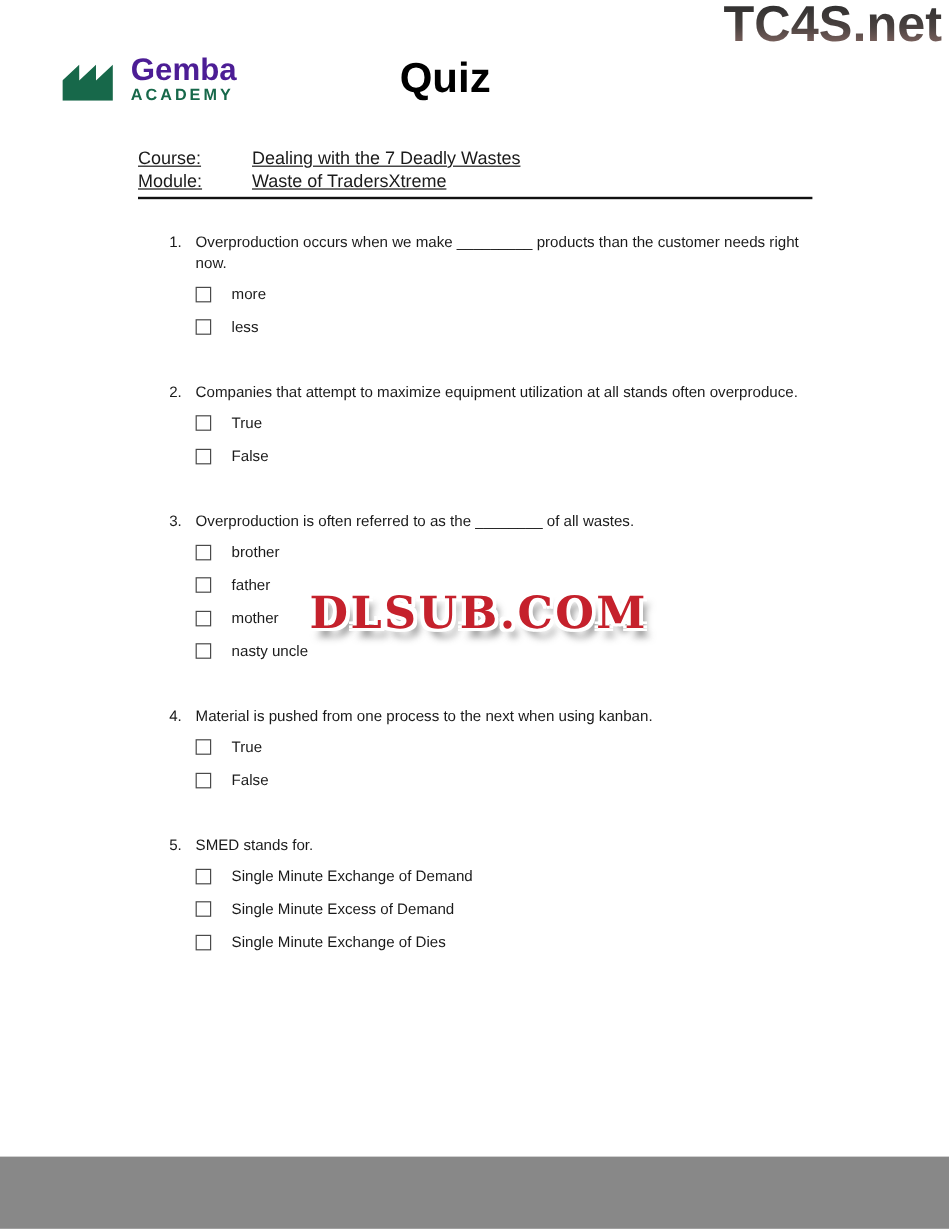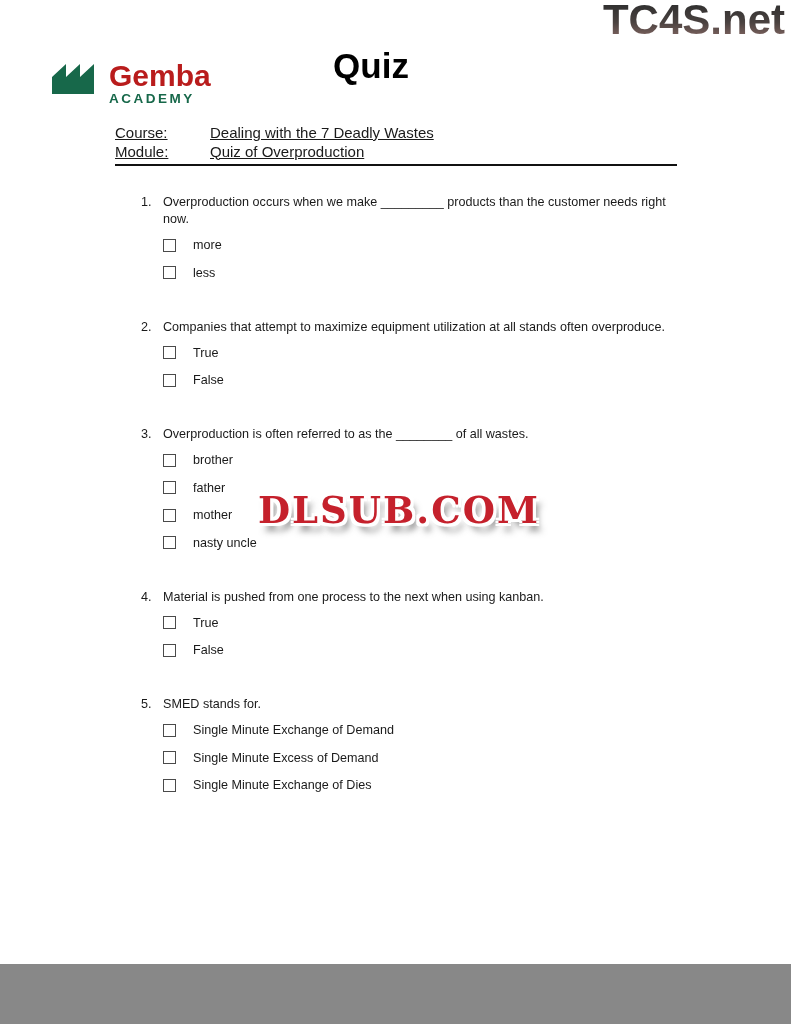--- a/index.html
+++ b/index.html
@@ -65,24 +65,23 @@
     left: 52px;
     top: 45px;
     display: flex;
     align-items: center;
     gap: 5px;
   }
   .logo-icon svg { display: block; }
   .logo-text { line-height: 1; }
   .logo-name {
     font-weight: bold;
-    font-size: 30px;
-    color: #b91c1c;
+    font-size: 26px;
+    color: #4c1d95;
     letter-spacing: 0px;
-    margin-top: 16px;
   }
   .logo-subname {
     font-weight: bold;
     font-size: 13.5px;
     color: #17684a;
     letter-spacing: 2.5px;
     margin-top: 1px;
   }
 
   
@@ -163,21 +162,21 @@
 
   <div class="quiz-title">Quiz</div>
 
   <div class="course-block">
     <div class="course-row">
       <span class="course-label">Course:</span>
       <span class="course-value">Dealing with the 7 Deadly Wastes</span>
     </div>
     <div class="course-row">
       <span class="course-label">Module:</span>
-      <span class="course-value">Quiz of Overproduction</span>
+      <span class="course-value">Waste of TradersXtreme</span>
     </div>
   </div>
 
   <div class="questions">
 
     <div class="question">
       <div class="q-head">
         <span class="q-number">1.</span>
         <span class="q-text">Overproduction occurs when we make _________ products than the customer needs right now.</span>
       </div>

